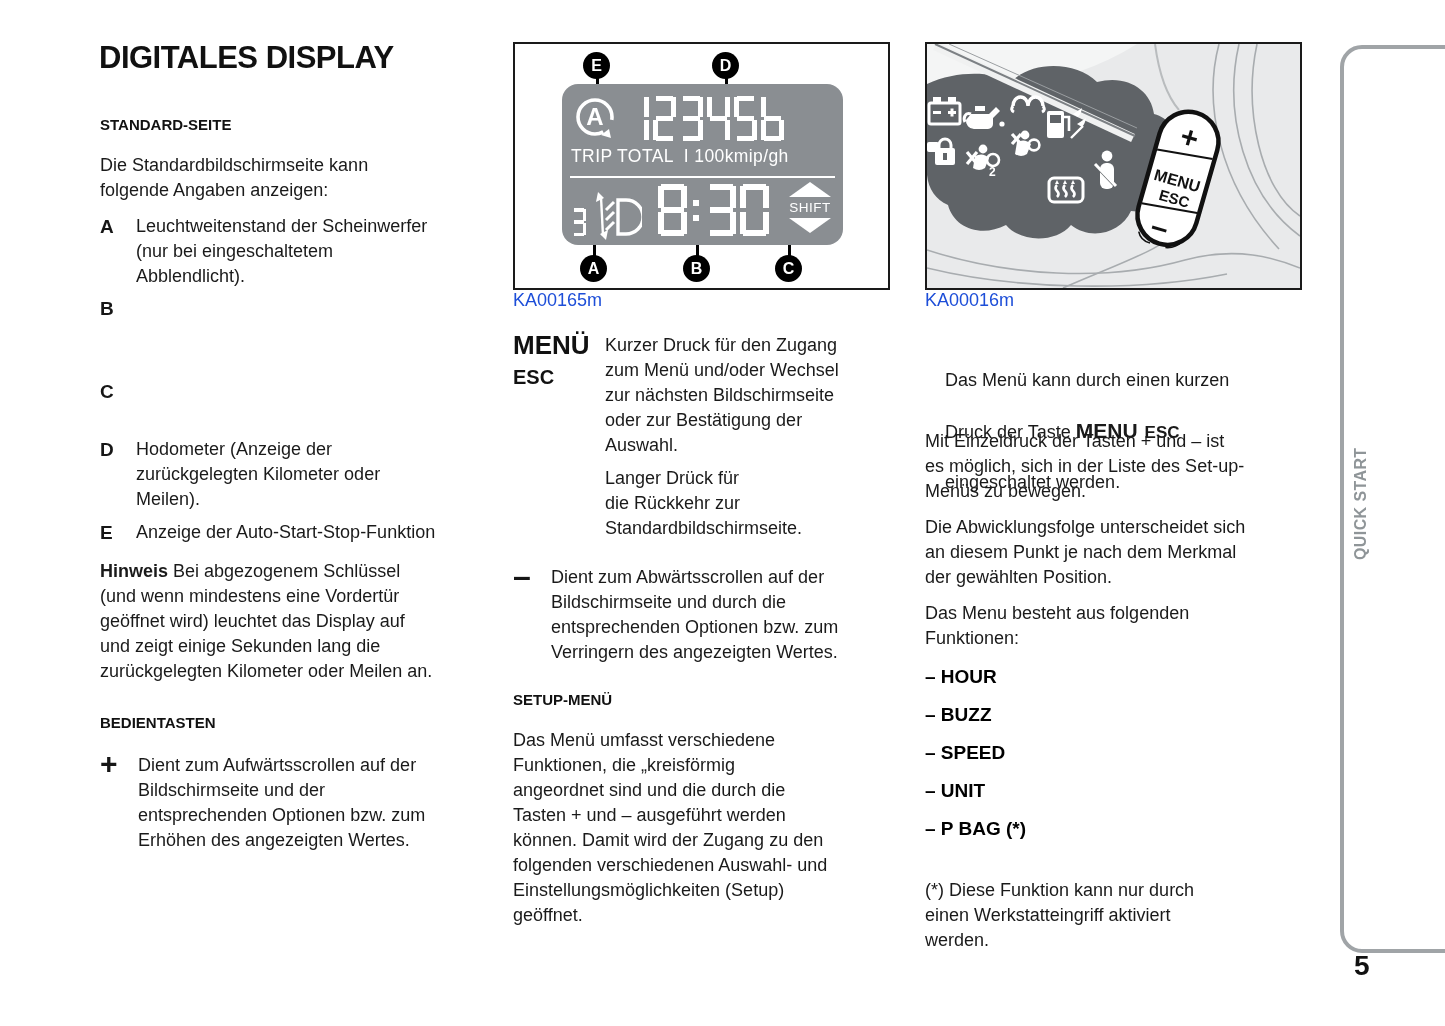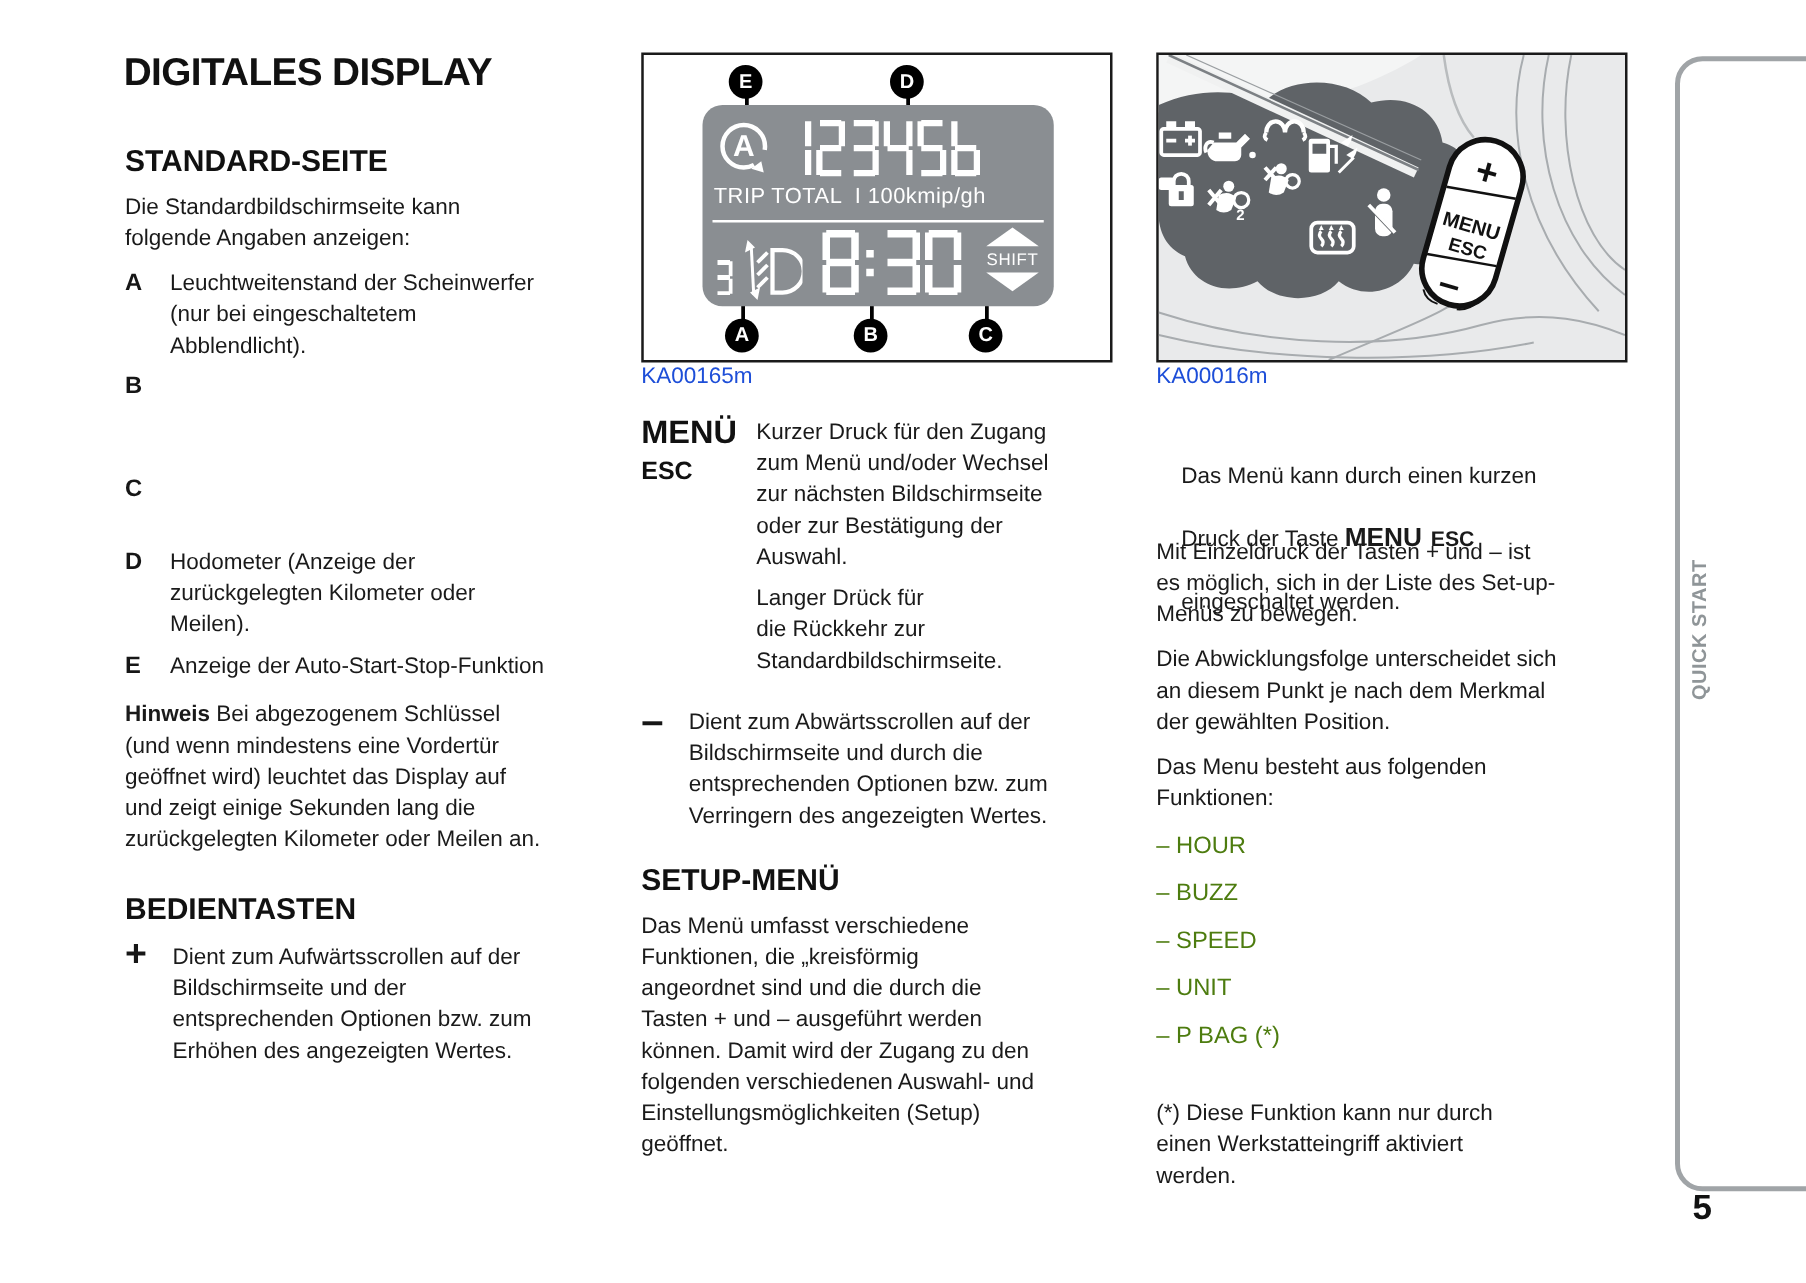--- a/index.html
+++ b/index.html
@@ -2,21 +2,21 @@
 <html><head>
 <meta charset="utf-8">
 <style>
   html,body{margin:0;padding:0;background:#fff;}
   .page{position:relative;width:1445px;height:1026px;background:#fff;overflow:hidden;
         font-family:"Liberation Sans",sans-serif;color:#161616;}
   .abs{position:absolute;}
   .pre{white-space:pre;font-size:18px;line-height:25px;color:#1a1a1a;}
   h1,h2{margin:0;padding:0;}
   .title{font-size:31px;font-weight:800;letter-spacing:-0.5px;color:#111;}
-  .h2{font-size:24px;font-weight:800;letter-spacing:0;color:#111;}
+  .h2{font-size:15px;font-weight:800;letter-spacing:0;color:#111;}
   
   .li{display:flex;}
   .li .key{font-weight:800;width:36px;flex:0 0 36px;font-size:19px;line-height:25px;}
   .bigkey{font-weight:900;font-size:30px;line-height:22px;width:38px;flex:0 0 38px;margin-top:0;}
   
   .figure{border:2px solid #1a1a1a;background:#fff;}
   .caption{font-size:18px;color:#1d4ed8;}
   .lcd{position:absolute;background:#8a8e92;border-radius:16px;}
   .lbl{position:absolute;width:27px;height:27px;border-radius:50%;background:#000;color:#fff;
        font-weight:800;font-size:16px;display:flex;align-items:center;justify-content:center;}
@@ -48,21 +48,21 @@
   .esc-lab{font-size:20px;font-weight:800;line-height:24px;color:#111;margin-top:6px;}
   .menu-b{font-weight:800;font-size:21px;}
   .esc-b{font-weight:800;font-size:17px;margin-left:7px;}
   
   .qs-border{position:absolute;left:1340px;top:45px;width:300px;height:900px;
              border:4px solid #a0a4a7;border-radius:22px;}
   .qs-label{position:absolute;left:1352px;top:440px;height:120px;
             writing-mode:vertical-rl;transform:rotate(180deg);
             font-size:16px;font-weight:800;letter-spacing:0.4px;color:#8f9598;}
   .pagenum{font-size:28px;font-weight:800;color:#111;}
-  .fn-item{font-size:19px;color:#4d7c0f;}
+  .fn-item{font-size:19px;color:#000000;font-weight:bold;}
 </style>
 </head>
 <body>
 
 <div class="page">
 
   <h1 class="abs title" style="left:99px;top:40px;">DIGITALES DISPLAY</h1>
   <h2 class="abs h2" style="left:100px;top:116px;">STANDARD-SEITE</h2>
   <div class="abs pre" style="left:100px;top:153px;">Die Standardbildschirmseite kann
 folgende Angaben anzeigen:</div>

